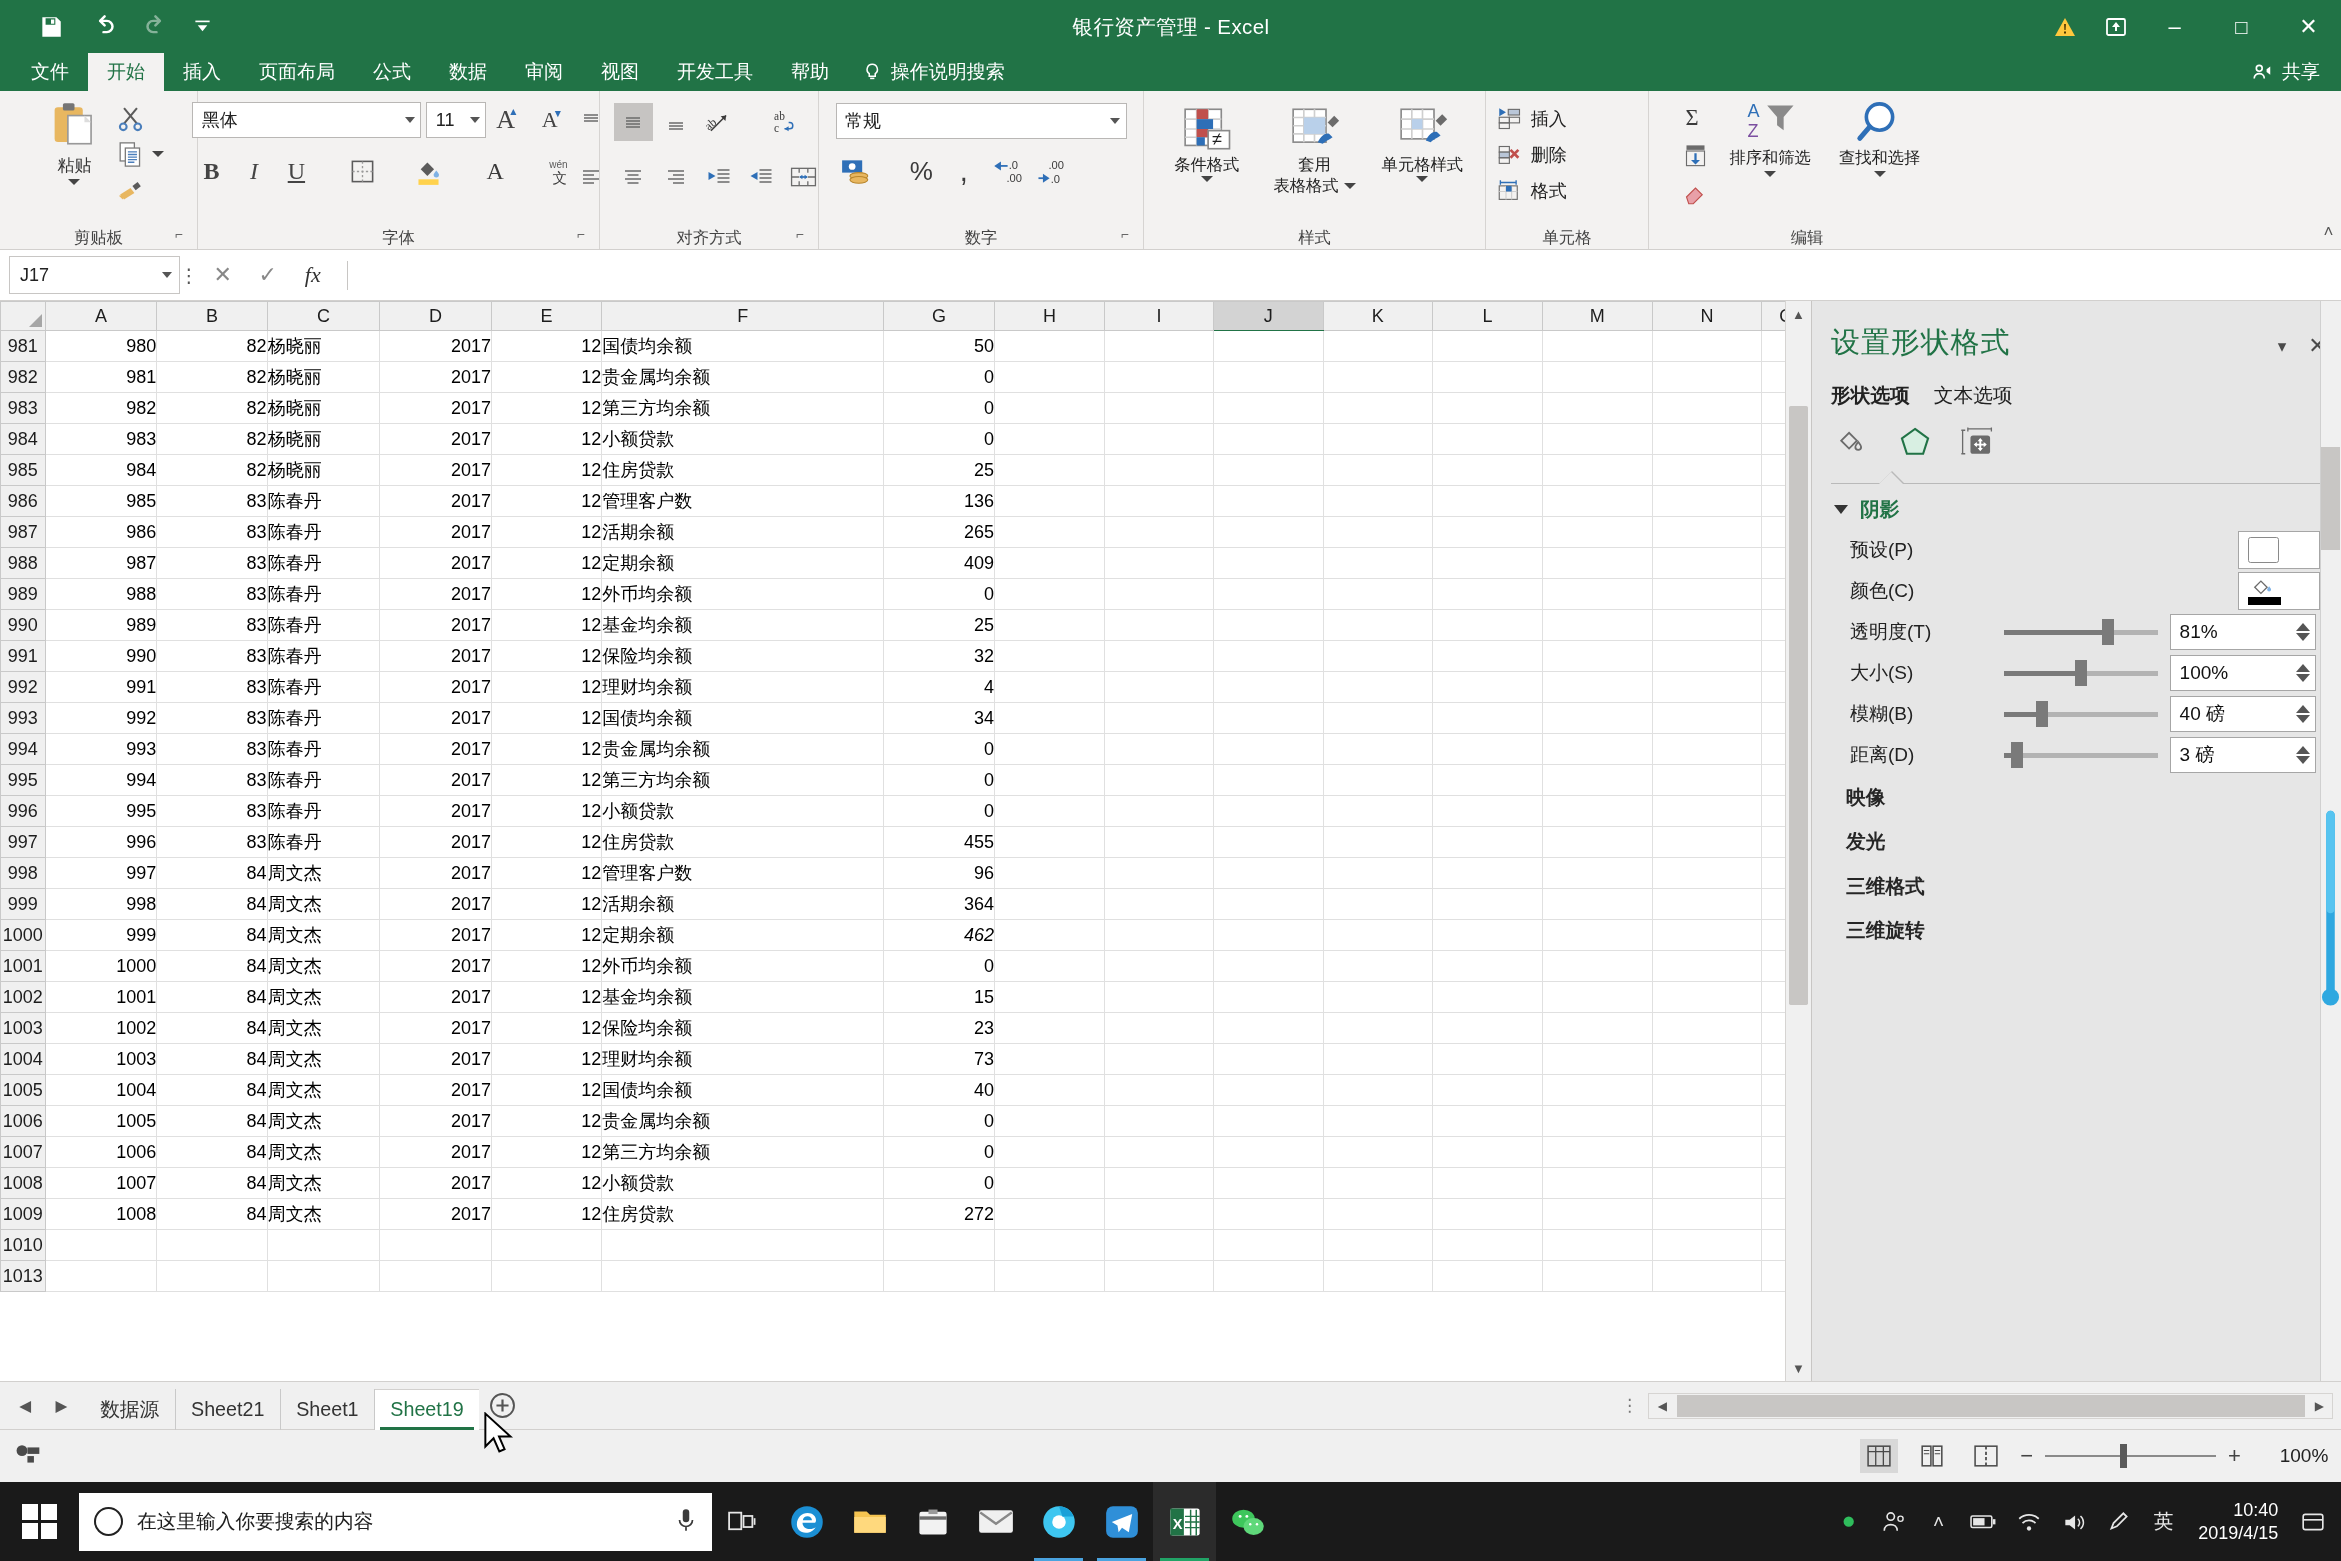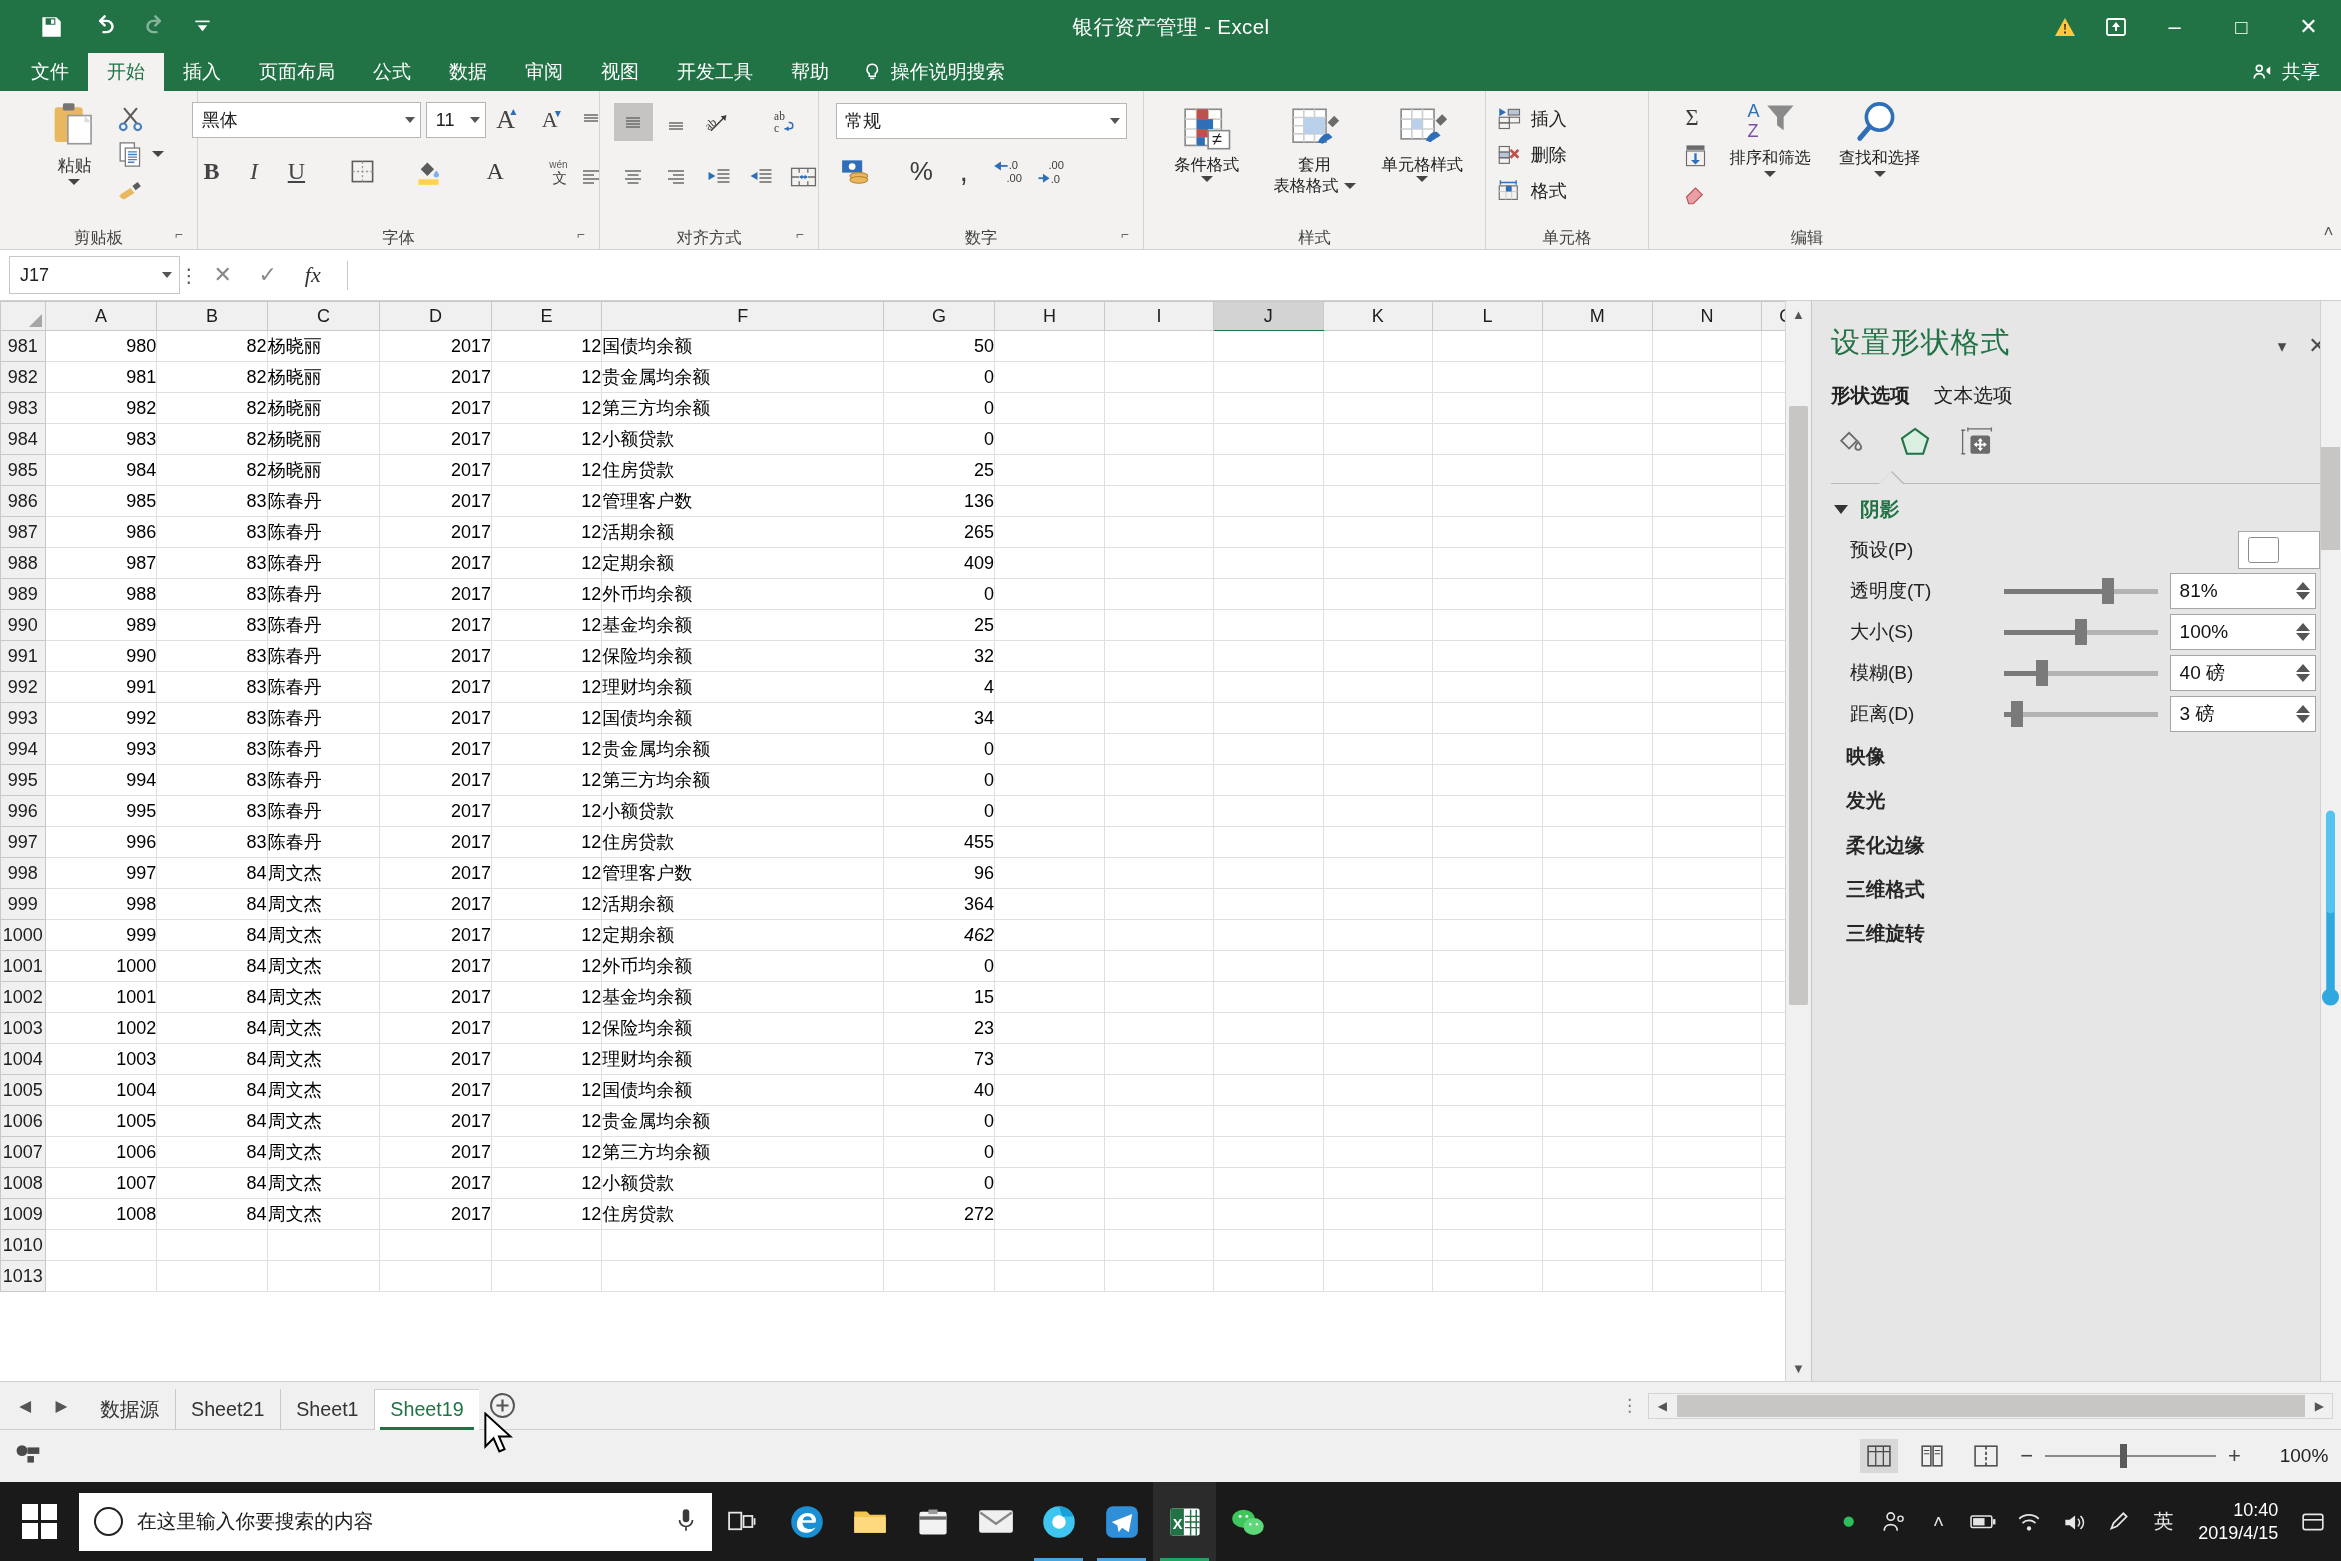--- a/index.html
+++ b/index.html
@@ -1403,20 +1403,33 @@
       </div>
 
       <div class="prow">
         <span class="plabel">预设(P)</span>
         <div class="swatch-btn">
           <span class="swatch-box"></span>
           <span class="cb-arrow"></span>
         </div>
       </div>
 
+      <div class="prow">
+        <span class="plabel">颜色(C)</span>
+        <div class="swatch-btn">
+          <span class="swatch-fill">
+            <svg width="26" height="20.5" viewBox="0 0 24 20">
+                <path fill="none" stroke="#6b6b6b" stroke-width="1.3" d="M3 10l6-6 6 6-6 6z"></path>
+                <path fill="#7fb2e5" d="M17 9c1.3 1.7 1.9 2.4 1.9 3.3a1.9 1.9 0 1 1-3.8 0c0-.9.6-1.6 1.9-3.3z"></path>
+              </svg>
+            <span class="swatch-bar"></span>
+          </span>
+          <span class="cb-arrow"></span>
+        </div>
+      </div>
 
       <div id="shadow-props">
           <div class="prow">
             <span class="plabel">透明度(T)</span>
             <div class="slider">
               <div class="track-l" style="width: 98px;"></div>
               <div class="thumb"></div>
               <div class="track-r"></div>
             </div>
             <div class="spin">
@@ -1475,24 +1488,20 @@
         </div>
 
       <div id="collapsed-sections">
           <div class="collapsed-row">
             <span class="tri-closed"></span>
             <span class="sect-title collapsed">映像</span>
           </div>
           <div class="collapsed-row">
             <span class="tri-closed"></span>
             <span class="sect-title collapsed">发光</span>
-          </div>
-          <div class="collapsed-row">
-            <span class="tri-closed"></span>
-            <span class="sect-title collapsed">柔化边缘</span>
           </div>
           <div class="collapsed-row">
             <span class="tri-closed"></span>
             <span class="sect-title collapsed">三维格式</span>
           </div>
           <div class="collapsed-row">
             <span class="tri-closed"></span>
             <span class="sect-title collapsed">三维旋转</span>
           </div>
         </div>

